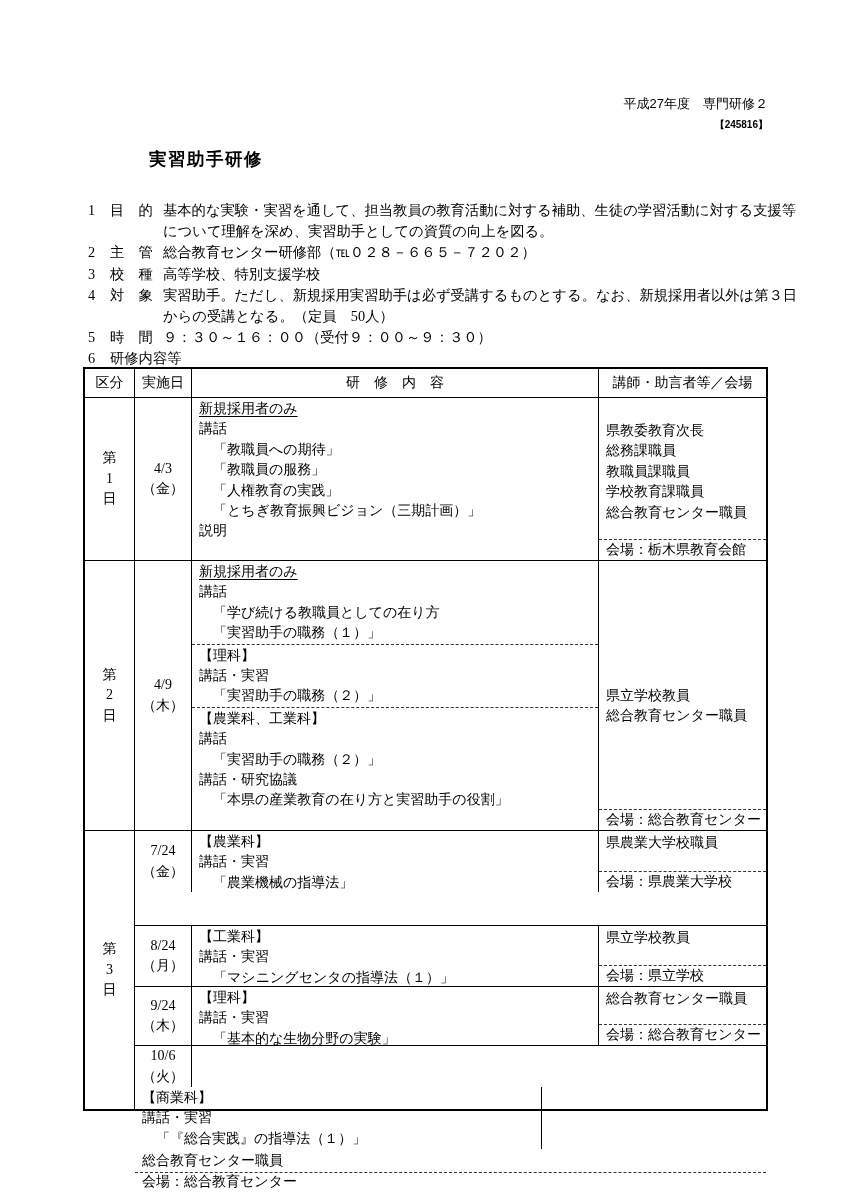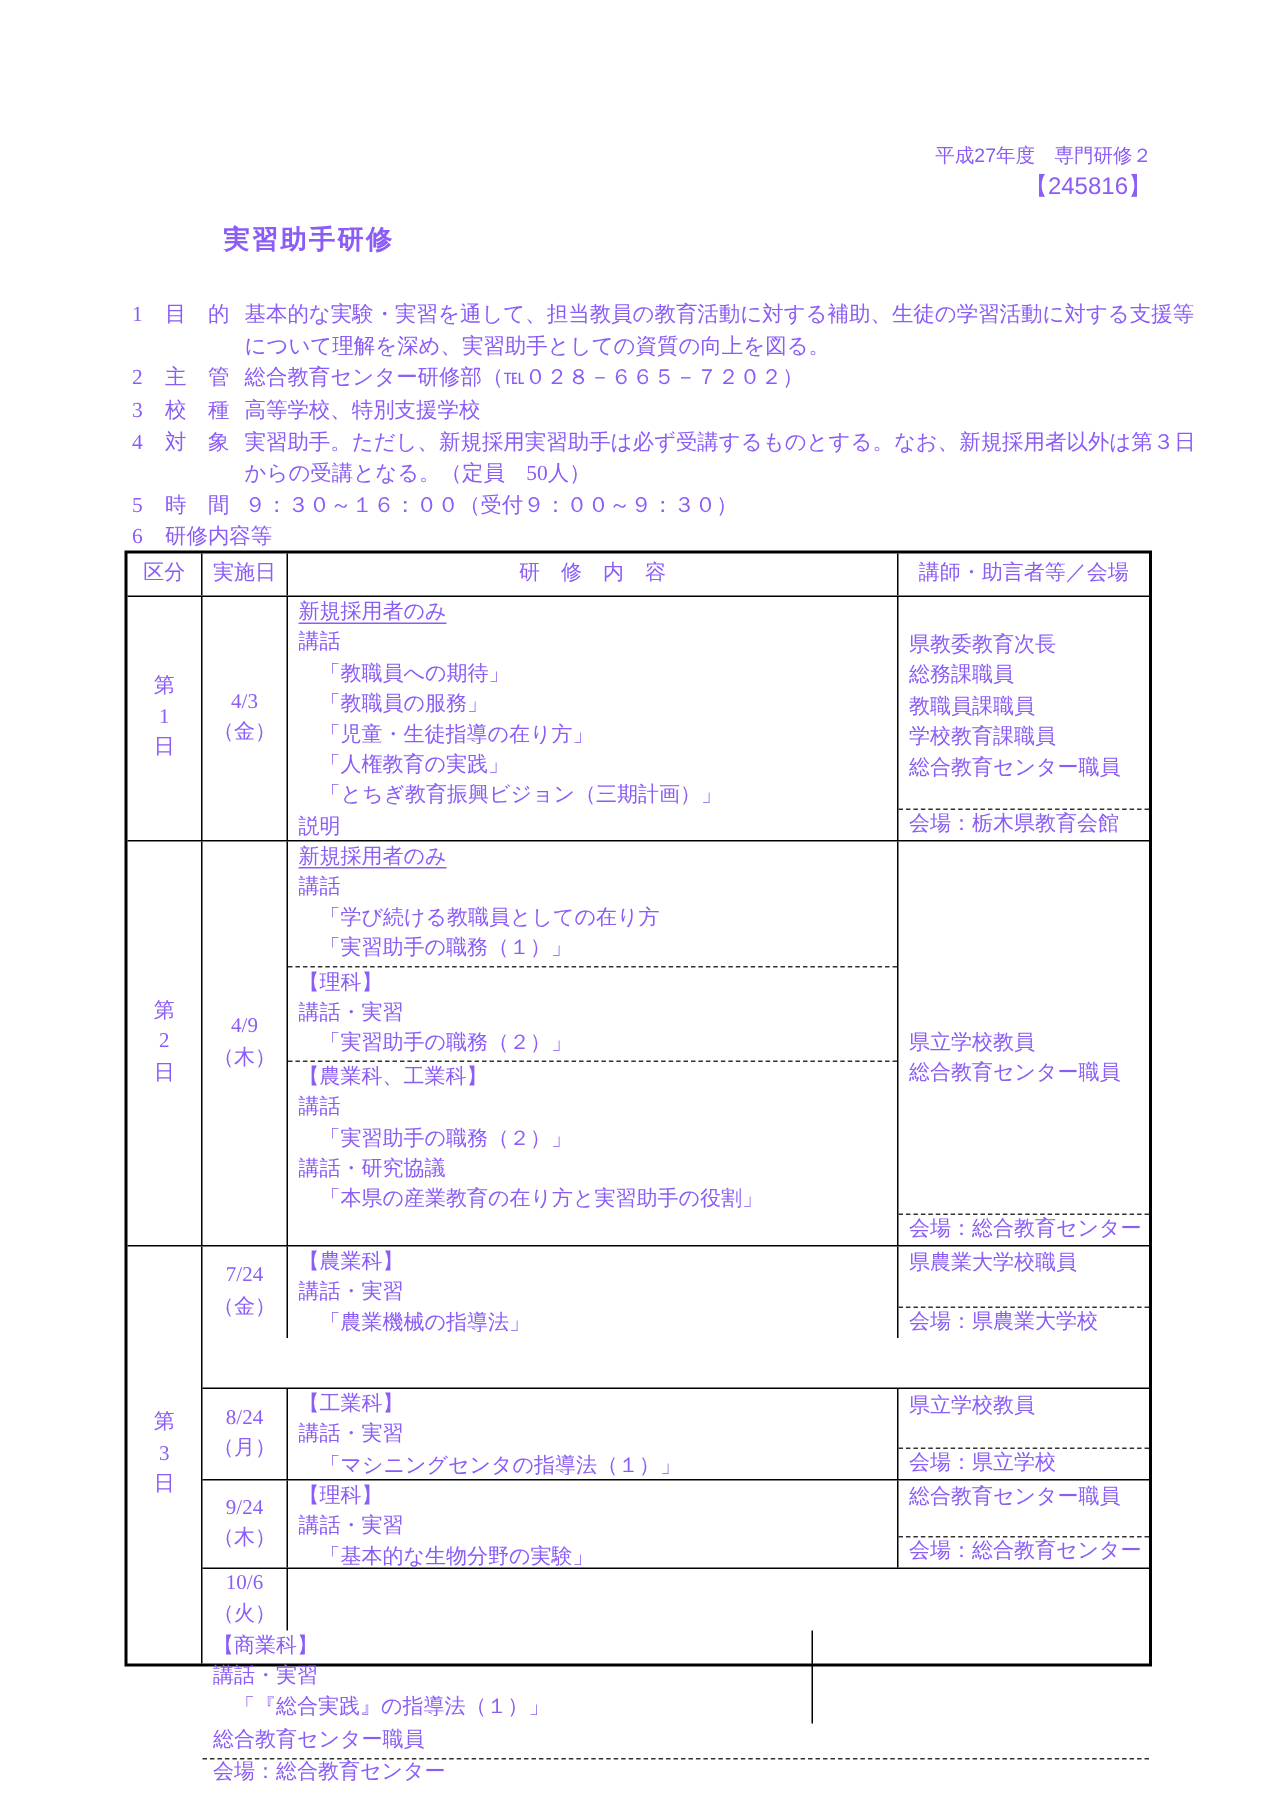--- a/index.html
+++ b/index.html
@@ -1,28 +1,28 @@
 <!DOCTYPE html>
 <html><head>
 <meta charset="utf-8">
 <style>
   html,body{margin:0;padding:0;background:#e8e8e8;}
   .page{
     width:850px;height:1202px;background:#ffffff;position:relative;
-    margin:0 auto;color:#8b5cf6;
+    margin:0 auto;color:#000000;
     font-family:"Liberation Serif","DejaVu Serif",serif;
     overflow:hidden;
   }
   
   .doc-header{
     position:absolute;top:93px;right:82px;text-align:right;
     font-family:"Liberation Sans","DejaVu Sans",sans-serif;
     font-size:13px;line-height:21px;
   }
-  .doc-id{font-weight:normal;font-size:16px;}
+  .doc-id{font-weight:bold;font-size:10px;}
 
   
   .doc-title{
     position:absolute;top:147px;left:149px;margin:0;
     font-family:"Liberation Sans","DejaVu Sans",sans-serif;
     font-size:17.5px;font-weight:bold;letter-spacing:1.5px;
   }
 
   
   .info-list{
@@ -151,21 +151,20 @@
       <div class="cd">
         <span>4/3</span>
         <span>（金）</span>
       </div>
       <div class="cc">
         <div class="sec">
           <div class="ln u">新規採用者のみ</div>
           <div class="ln">講話</div>
           <div class="ln i1">「教職員への期待」</div>
           <div class="ln i1">「教職員の服務」</div>
-          <div class="ln i1">「児童・生徒指導の在り方」</div>
           <div class="ln i1">「人権教育の実践」</div>
           <div class="ln i1">「とちぎ教育振興ビジョン（三期計画）」</div>
           <div class="ln">説明</div>
         </div>
       </div>
       <div class="cl">
         <div class="lect pt-r1">
           <div>県教委教育次長</div>
           <div>総務課職員</div>
           <div>教職員課職員</div>

